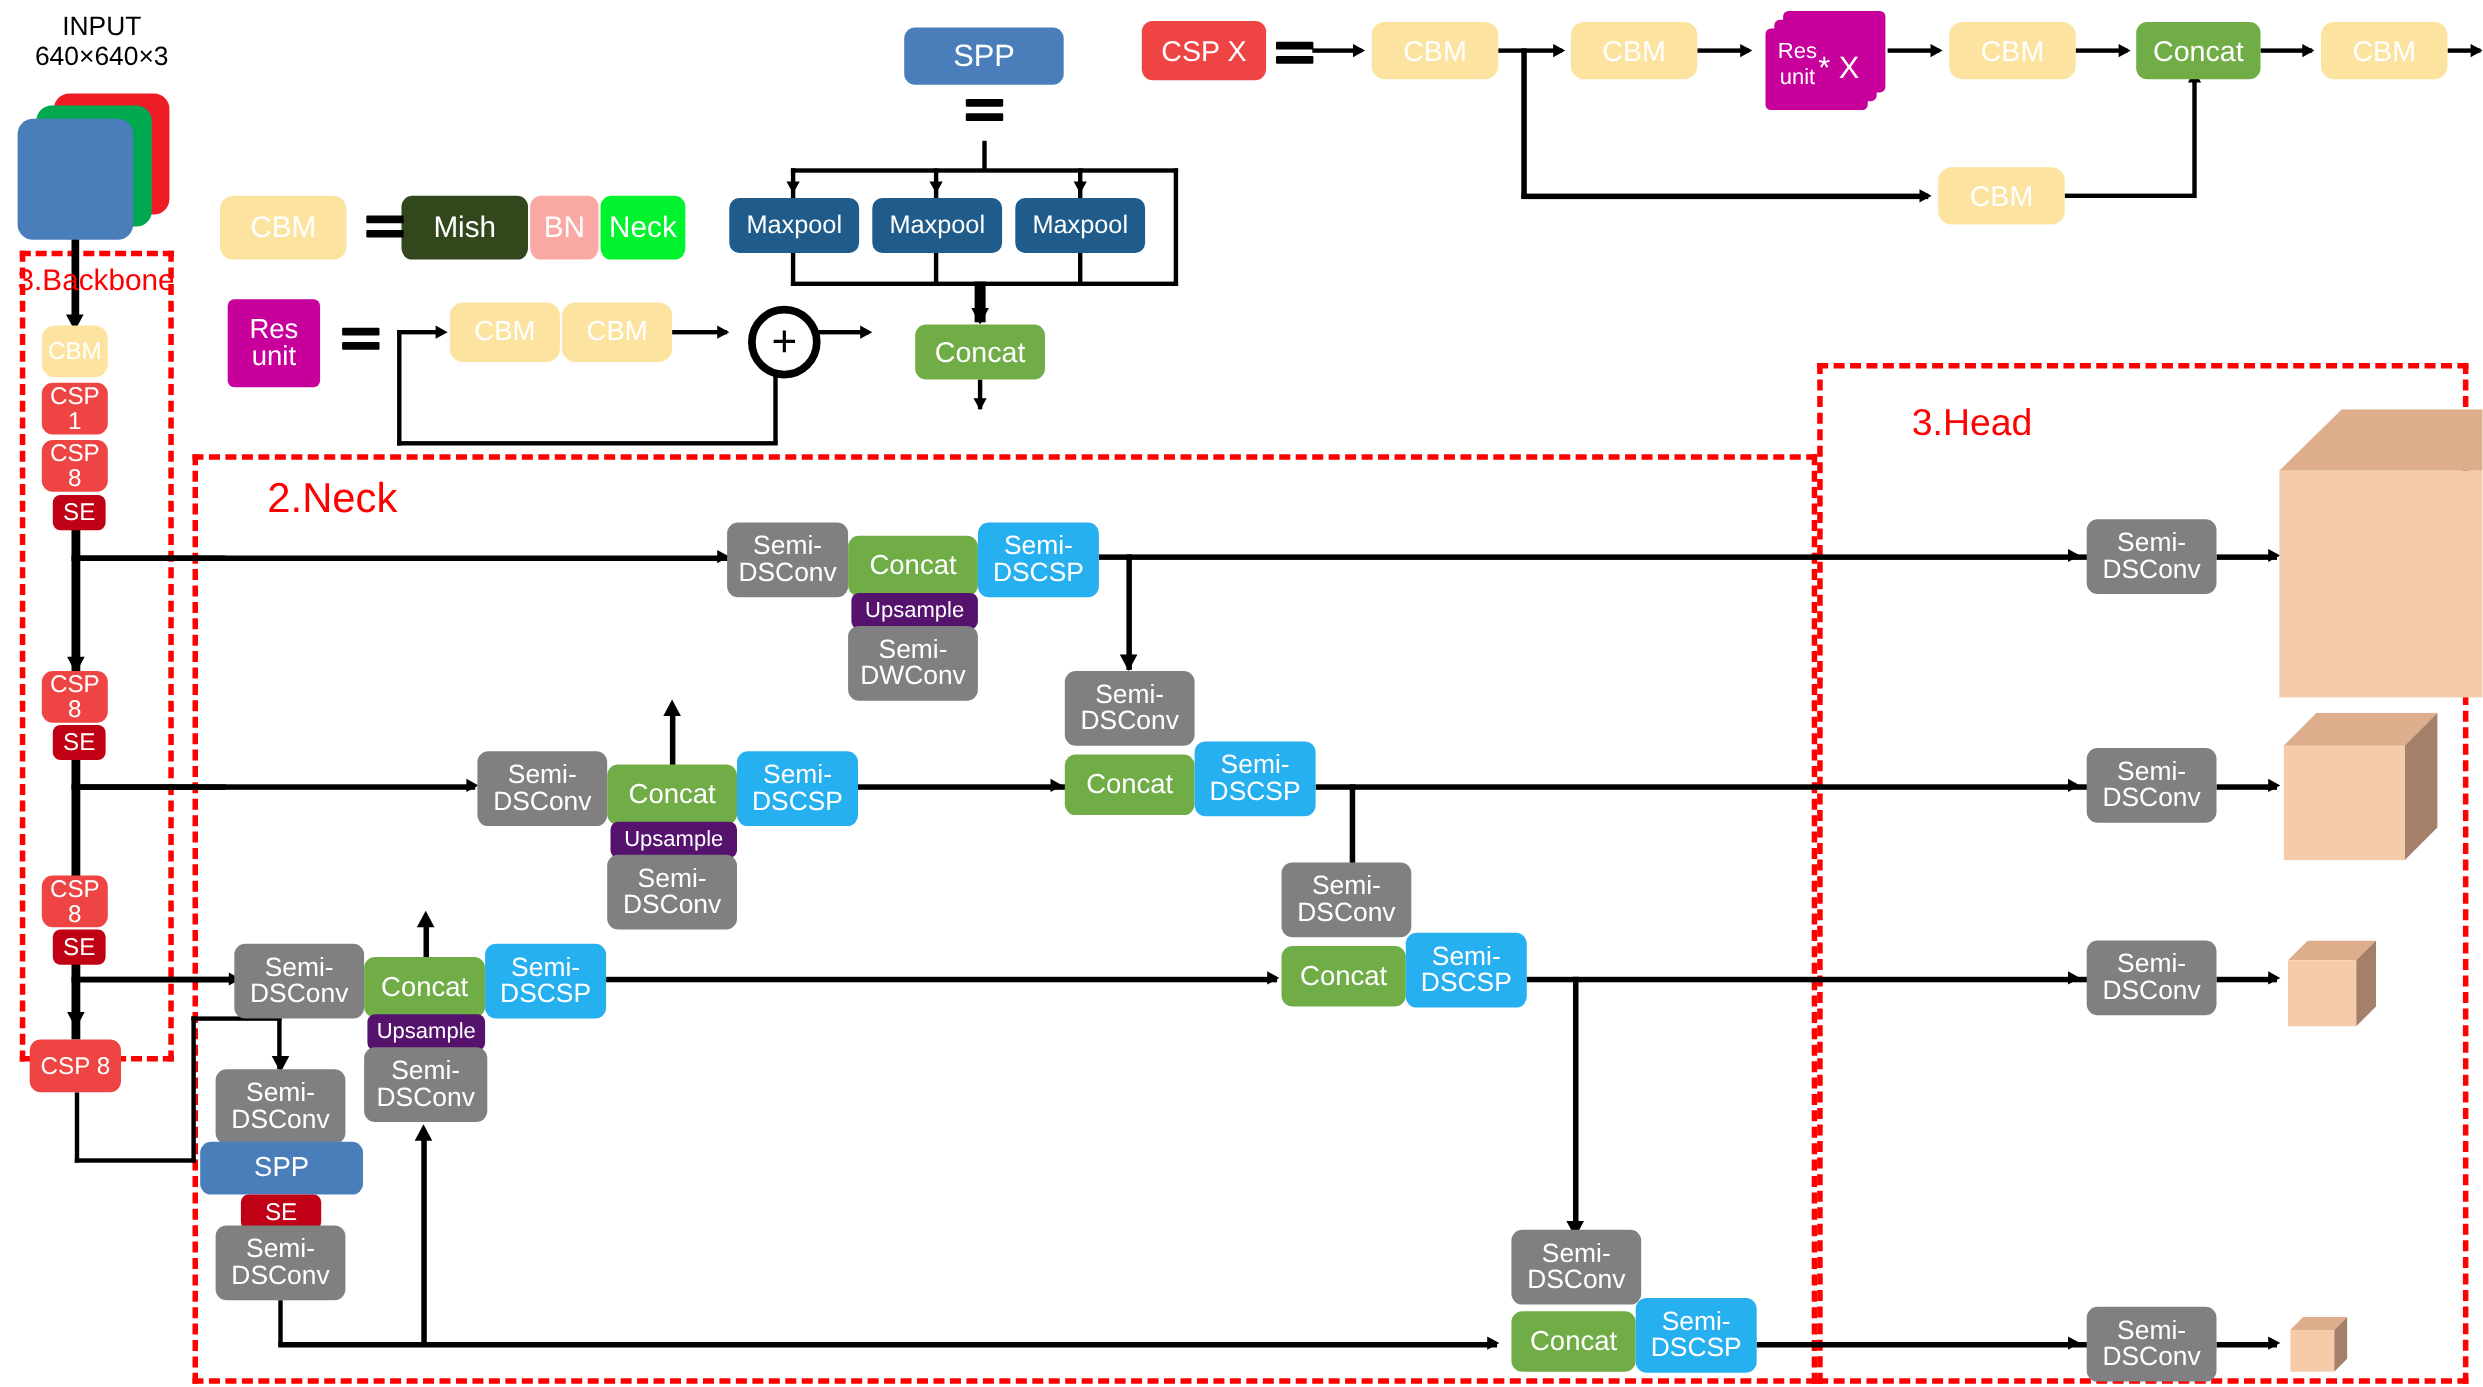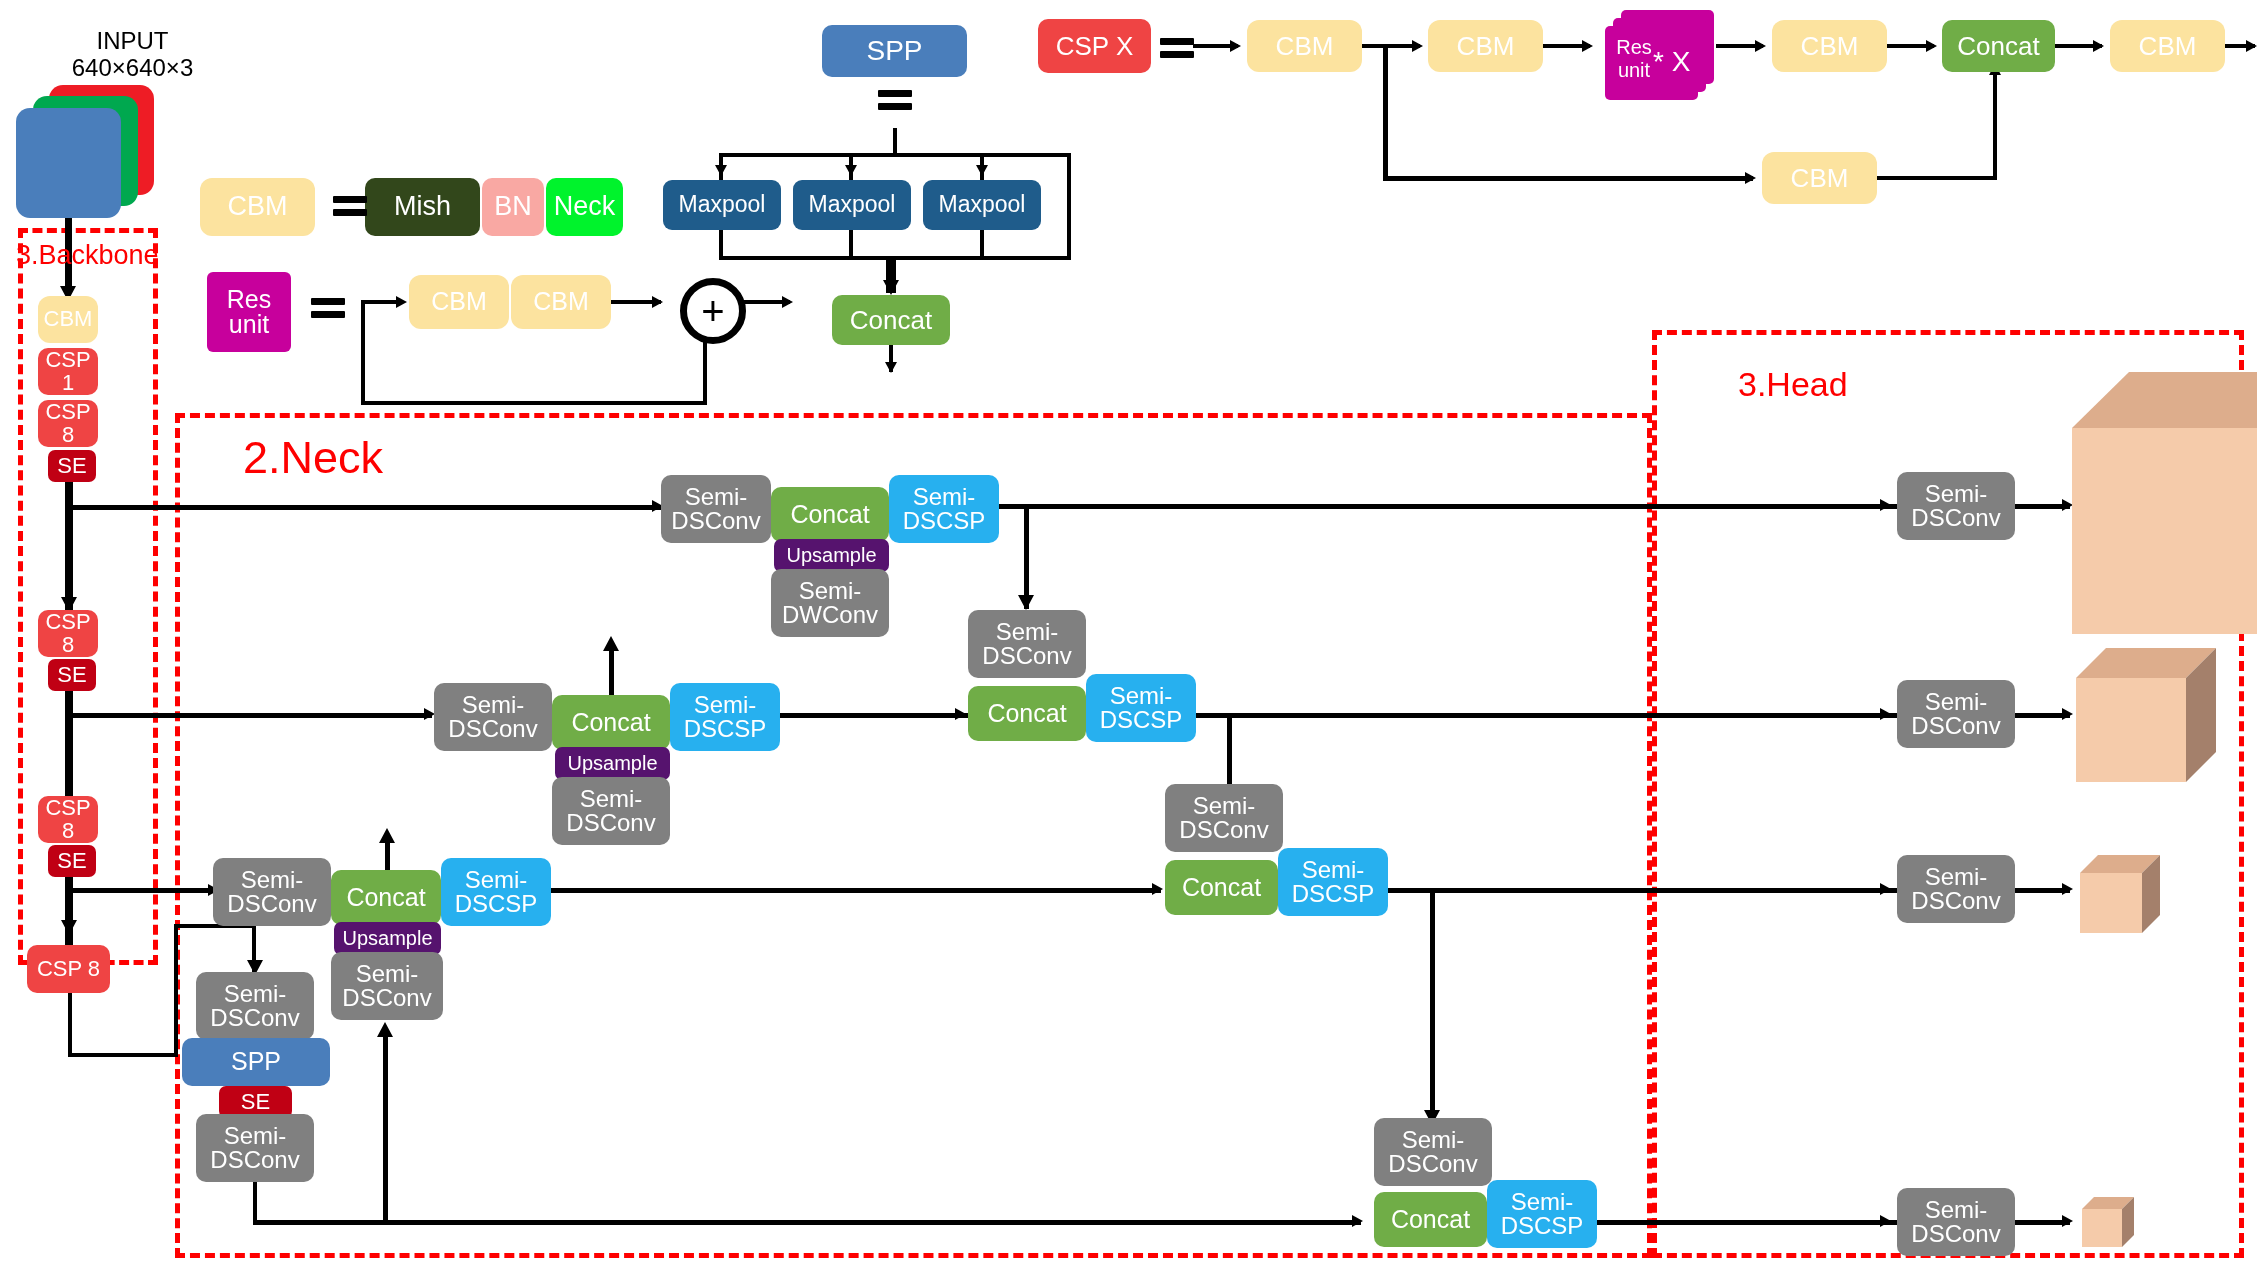--- a/index.html
+++ b/index.html
@@ -50,24 +50,24 @@
 </head>
 <body>
 
 <div id="stage">
 
   <div class="dash" style="left:18px;top:228px;width:140px;height:737px;"></div>
   <div class="dash" style="left:175px;top:413px;width:1477px;height:845px;"></div>
   <div class="dash" style="left:1652px;top:330px;width:592px;height:928px;"></div>
 
   <div class="seclbl" style="left:16px;top:240px;font-size:27px;">3.Backbone</div>
-  <div class="seclbl" style="left:243px;top:432px;font-size:45px;">2.Neck</div>
+  <div class="seclbl" style="left:243px;top:432px;font-size:38px;">2.Neck</div>
   <div class="seclbl" style="left:1738px;top:365px;font-size:34px;">3.Head</div>
 
-  <div class="inlbl" style="left:0px;top:28px;width:185px;font-size:24px;margin-left:40px;">INPUT
+  <div class="inlbl" style="left:0px;top:12px;width:185px;font-size:24px;">INPUT
 640×640×3</div>
   <div class="inp" style="left:49px;top:85px;width:105px;height:110px;background:#ee1c25;"></div>
   <div class="inp" style="left:33px;top:96px;width:105px;height:110px;background:#00a84f;"></div>
   <div class="inp" style="left:16px;top:108px;width:105px;height:110px;background:#4a7ebb;"></div>
 
   <div class="ln" style="left:65px;top:214px;width:7px;height:75px;"></div>
   <div class="ah d" style="left:60px;top:286px;"></div>
 
   <div class="blk cbm" style="left:38px;top:296px;width:60px;height:47px;font-size:22px;">CBM</div>
   <div class="blk csp" style="left:38px;top:348px;width:60px;height:47px;font-size:22px;">CSP 1</div>

